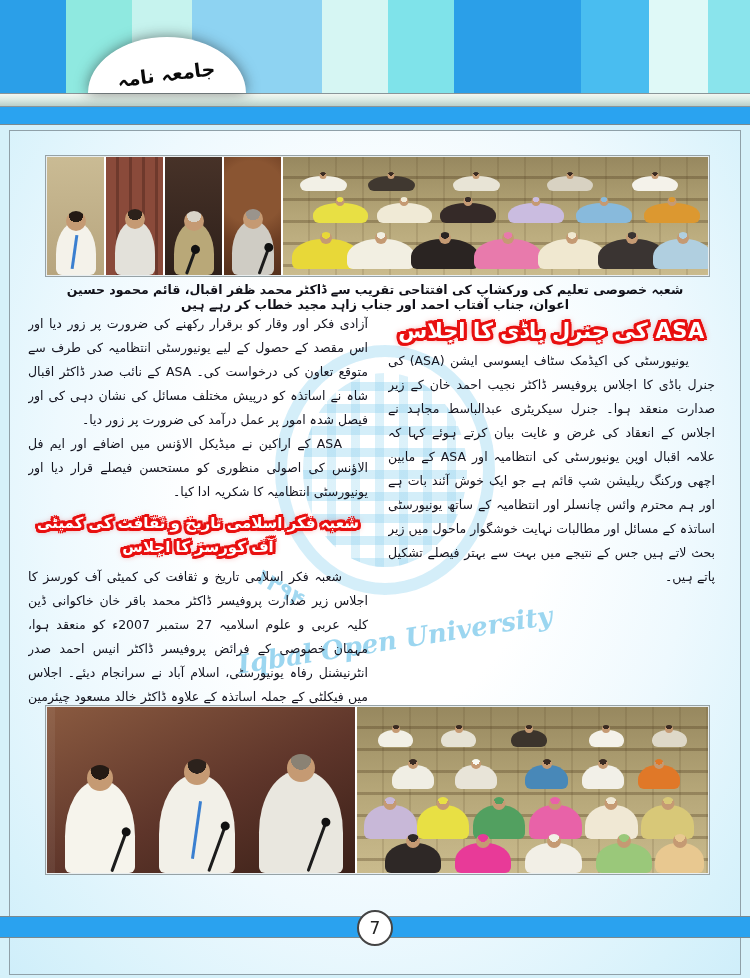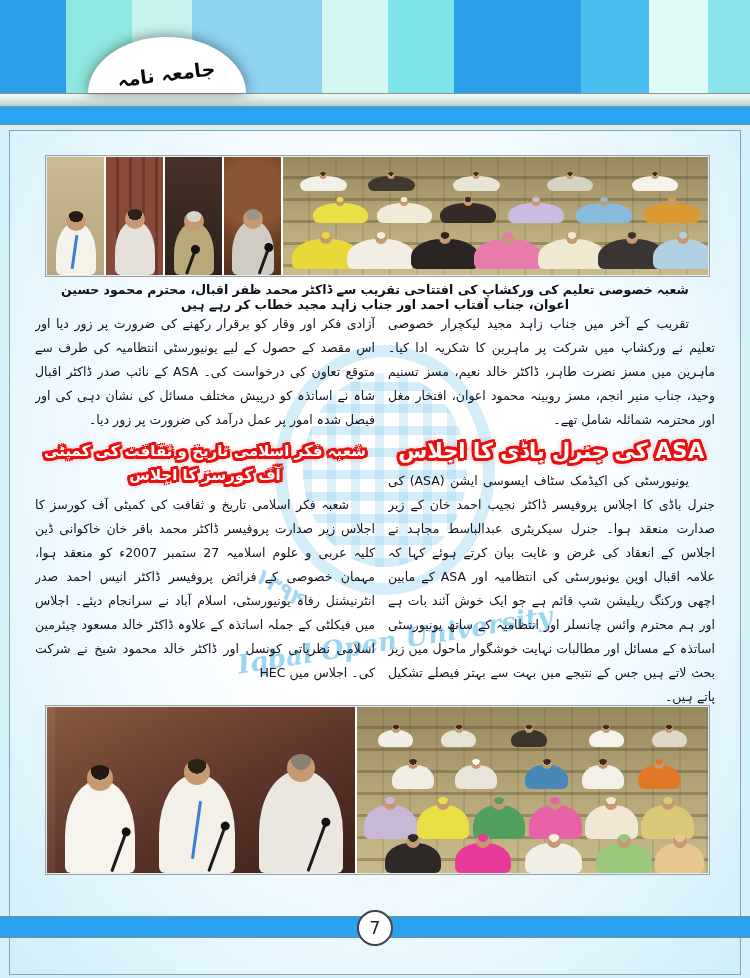--- a/index.html
+++ b/index.html
@@ -107,21 +107,21 @@
   }
   #caption-top{top:282px;}
   #caption-bottom{top:882px;}
   
   .col{
     position:absolute;top:312px;height:392px;overflow:hidden;z-index:2;
     direction:rtl;text-align:justify;color:#14141f;
     font-size:12.5px;line-height:24px;
   }
   #col-right{left:388px;width:327px;}
-  #col-left{left:35px;width:340px;}
+  #col-left{left:28px;width:340px;}
   .col p{margin:0;}
   .indent{text-indent:26px;}
   .red-head{
     margin:7px 0 6px;text-align:center;direction:rtl;
     color:#fff;font-weight:bold;letter-spacing:.5px;
     text-shadow:
       -2px -2px 0 #e81010,2px -2px 0 #e81010,-2px 2px 0 #e81010,2px 2px 0 #e81010,
       -3px 0 0 #e81010,3px 0 0 #e81010,0 -3px 0 #e81010,0 3px 0 #e81010,
       -2px 3px 0 #e81010,2px -3px 0 #e81010,3px 2px 0 #e81010,-3px -2px 0 #e81010,
       0 0 7px rgba(232,16,16,.95);
@@ -202,30 +202,30 @@
       <div class="fig" style="--c:#dc9830;--hair:#dc9830;--hd:9px;left:85%;width:13%;height:20px;bottom:52px;"></div>
       <div class="fig" style="--c:#e8d838;--hair:#e8d838;--hd:12px;left:2%;width:16%;height:30px;bottom:6px;"></div>
       <div class="fig" style="--c:#f2efe2;--hair:#f2efe2;--hd:12px;left:15%;width:16%;height:30px;bottom:6px;"></div>
       <div class="fig" style="--c:#2a2422;--hair:#2a2422;--hd:12px;left:30%;width:16%;height:30px;bottom:6px;"></div>
       <div class="fig" style="--c:#e87aac;--hair:#e87aac;--hd:12px;left:45%;width:16%;height:30px;bottom:6px;"></div>
       <div class="fig" style="--c:#f0e8d0;--hair:#f0e8d0;--hd:12px;left:60%;width:16%;height:30px;bottom:6px;"></div>
       <div class="fig" style="--c:#3a3432;--hair:#3a3432;--hd:12px;left:74%;width:16%;height:30px;bottom:6px;"></div>
       <div class="fig" style="--c:#b0cfe0;--hair:#b0cfe0;--hd:12px;left:87%;width:14%;height:30px;bottom:6px;"></div>
     </div>
   </div>
-  <div id="caption-top" class="caption">شعبہ خصوصی تعلیم کی ورکشاپ کی افتتاحی تقریب سے ڈاکٹر محمد ظفر اقبال، محترم محمود حسین اعوان، جناب آفتاب احمد اور جناب زاہد مجید خطاب کر رہے ہیں</div>
+  <div id="caption-top" class="caption">شعبہ خصوصی تعلیم کی ورکشاپ کی افتتاحی تقریب سے ڈاکٹر محمد ظفر اقبال، قائم محمود حسین اعوان، جناب آفتاب احمد اور جناب زاہد مجید خطاب کر رہے ہیں</div>
 
   <div id="col-right" class="col" lang="ur">
-    <p class="indent">تقریب کے آخر میں جناب زاہد مجید لیکچرار خصوصی تعلیم نے ورکشاپ میں شرکت پر ماہرین کا شکریہ ادا کیا۔ ماہرین میں مسز نصرت طاہر، ڈاکٹر خالد نعیم، مسز تسنیم وحید، جناب منیر انجم، مسز روبینہ محمود اعوان، افتخار مغل اور محترمہ شمائلہ شامل تھے۔</p>
     <h2 id="head-asa" class="red-head">ASA کی جنرل باڈی کا اجلاس</h2>
     <p class="indent">یونیورسٹی کی اکیڈمک سٹاف ایسوسی ایشن (ASA) کی جنرل باڈی کا اجلاس پروفیسر ڈاکٹر نجیب احمد خان کے زیر صدارت منعقد ہوا۔ جنرل سیکریٹری عبدالباسط مجاہد نے اجلاس کے انعقاد کی غرض و غایت بیان کرتے ہوئے کہا کہ علامہ اقبال اوپن یونیورسٹی کی انتظامیہ اور ASA کے مابین اچھی ورکنگ ریلیشن شپ قائم ہے جو ایک خوش آئند بات ہے اور ہم محترم وائس چانسلر اور انتظامیہ کے ساتھ یونیورسٹی اساتذہ کے مسائل اور مطالبات نہایت خوشگوار ماحول میں زیر بحث لاتے ہیں جس کے نتیجے میں بہت سے بہتر فیصلے تشکیل پاتے ہیں۔</p>
 
   </div>
   <div id="col-left" class="col" lang="ur">
     <p>آزادی فکر اور وقار کو برقرار رکھنے کی ضرورت پر زور دیا اور اس مقصد کے حصول کے لیے یونیورسٹی انتظامیہ کی طرف سے متوقع تعاون کی درخواست کی۔ ASA کے نائب صدر ڈاکٹر اقبال شاہ نے اساتذہ کو درپیش مختلف مسائل کی نشان دہی کی اور فیصل شدہ امور پر عمل درآمد کی ضرورت پر زور دیا۔</p>
+    <p class="indent">ASA کے اراکین نے میڈیکل الاؤنس میں اضافے اور ایم فل الاؤنس کی اصولی منظوری کو مستحسن فیصلے قرار دیا اور یونیورسٹی انتظامیہ کا شکریہ ادا کیا۔</p>
     <h2 id="head-dept" class="red-head">شعبہ فکر اسلامی تاریخ و ثقافت کی کمیٹی آف کورسز کا اجلاس</h2>
     <p class="indent">شعبہ فکر اسلامی تاریخ و ثقافت کی کمیٹی آف کورسز کا اجلاس زیر صدارت پروفیسر ڈاکٹر محمد باقر خان خاکوانی ڈین کلیہ عربی و علوم اسلامیہ 27 ستمبر 2007ء کو منعقد ہوا، مہمان خصوصی کے فرائض پروفیسر ڈاکٹر انیس احمد صدر انٹرنیشنل رفاہ یونیورسٹی، اسلام آباد نے سرانجام دیئے۔ اجلاس میں فیکلٹی کے جملہ اساتذہ کے علاوہ ڈاکٹر خالد مسعود چیئرمین اسلامی نظریاتی کونسل اور ڈاکٹر خالد محمود شیخ نے شرکت کی۔ اجلاس میں HEC</p>
   </div>
 
   <div id="photo-bottom" class="photo-block">
     <div class="pcell spk">
       <div class="fig" style="--c:#f6f4ec;--hd:26px;--hair:#241a14;left:18px;width:70px;height:92px;"></div>
       <div class="fig" style="--c:#f2f0e8;--hd:26px;--hair:#2c221c;left:112px;width:76px;height:98px;"></div>
       <div class="lanyard" style="left:148px;bottom:14px;height:58px;"></div>
       <div class="fig" style="--c:#e9e7df;--hd:28px;--hair:#8a8274;left:212px;width:84px;height:102px;"></div>

